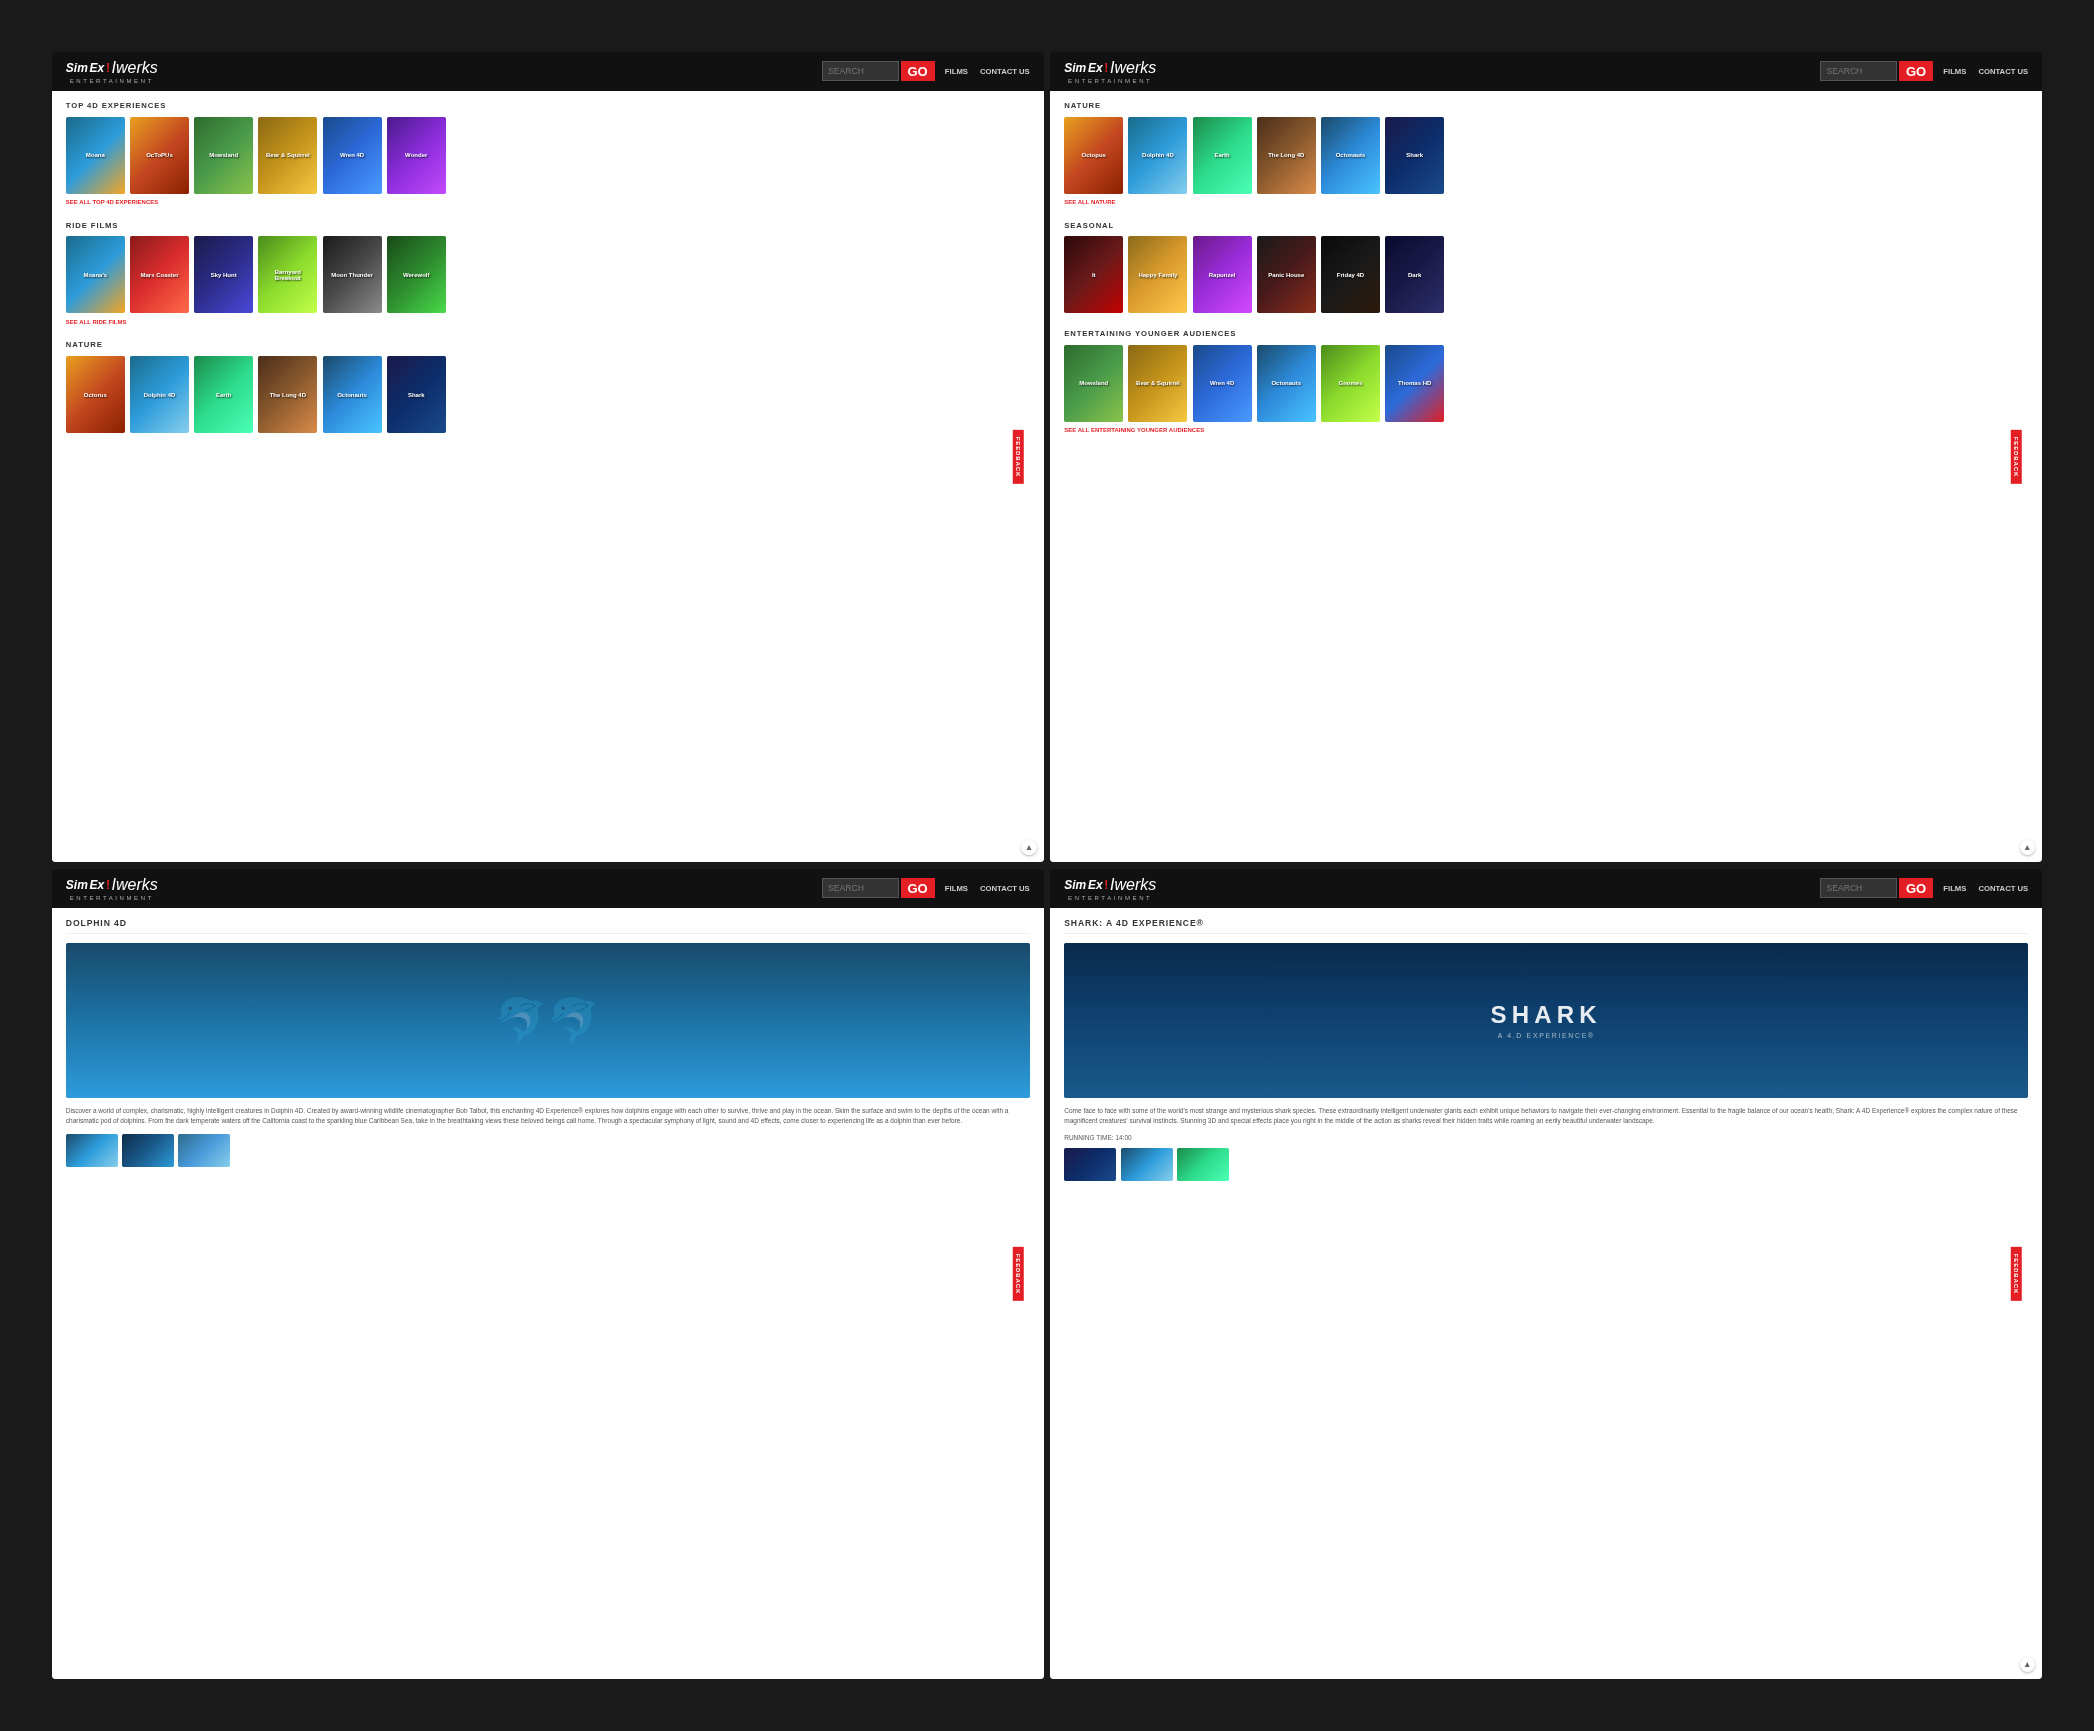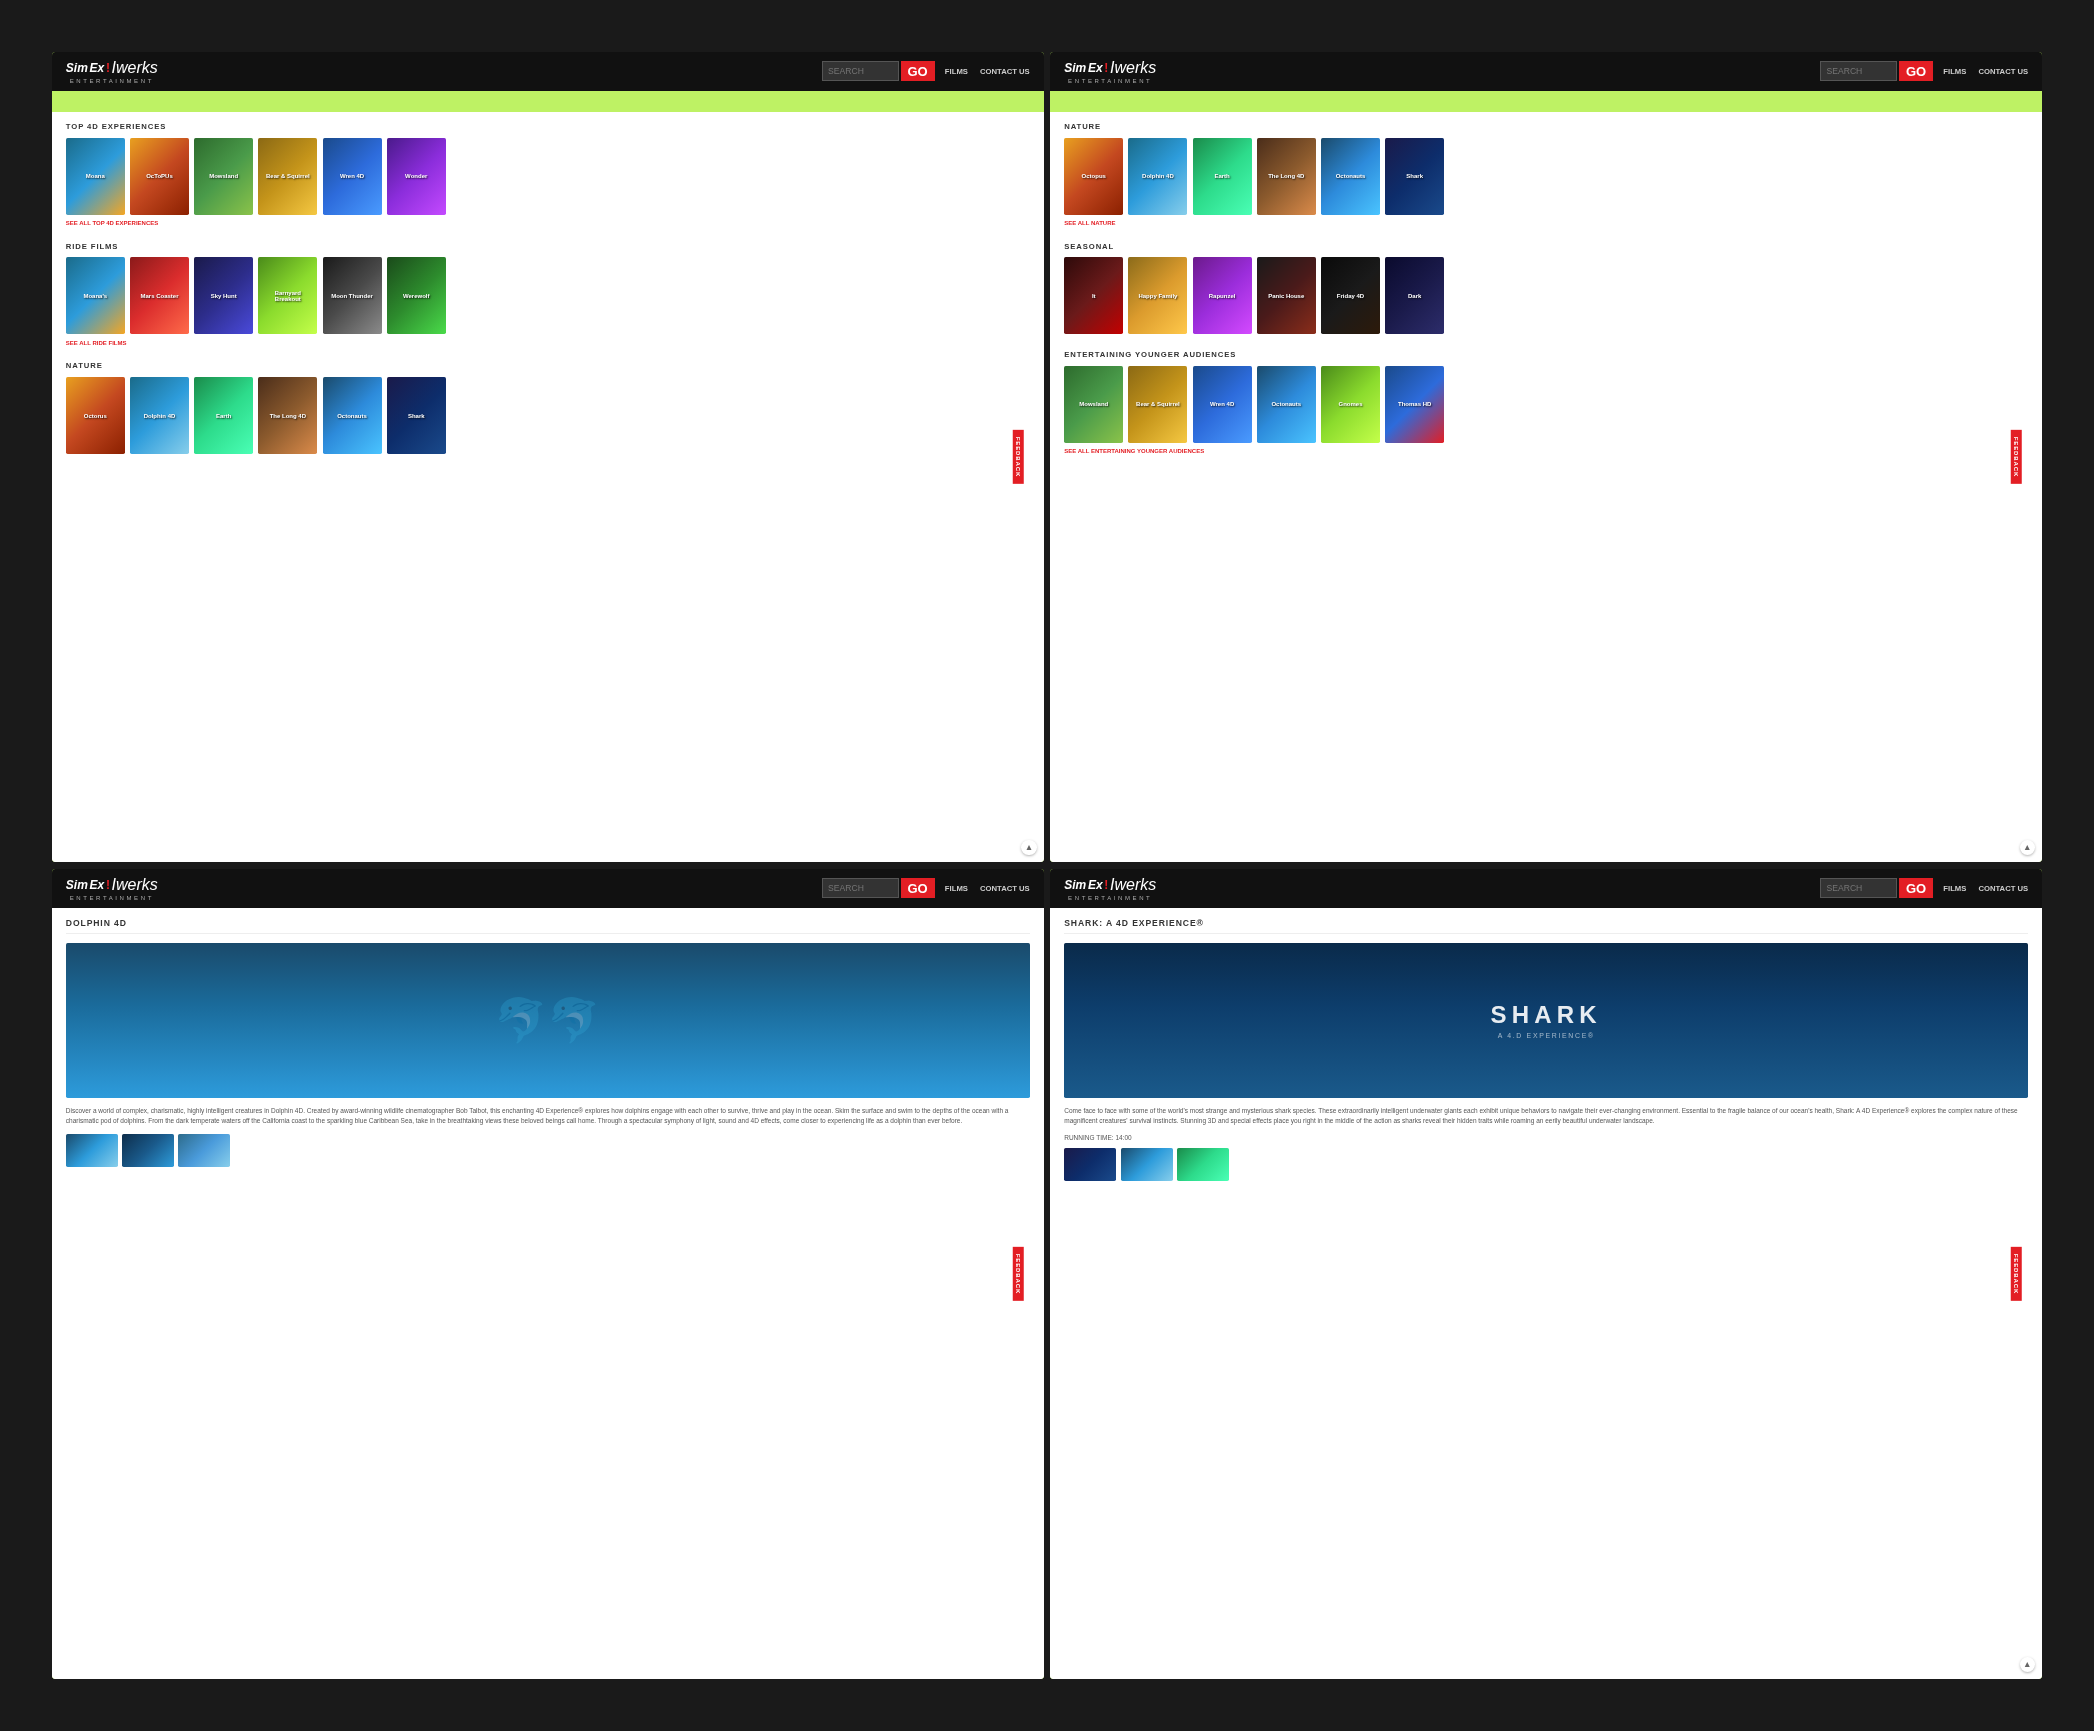--- a/index.html
+++ b/index.html
@@ -9,21 +9,21 @@
       width: 2094px;
       height: 1731px;
       display: grid;
       grid-template-columns: 1fr 1fr;
       grid-template-rows: 1fr 1fr;
       gap: 6.9px;
       padding: 52px;
     }
 
     .screen {
-      background: #bef264;
+      background: #7f1d1d;
       border-radius: 3.4px;
       overflow: hidden;
       display: flex;
       flex-direction: column;
     }
 
     
     .site-header {
       background: #111;
       display: flex;
@@ -88,21 +88,20 @@
       text-decoration: none;
       cursor: pointer;
     }
 
     
     .content-area {
       background: #fff;
       flex: 1;
       overflow: hidden;
       padding: 10.3px 13.8px;
-      margin-top: 21px;
     }
 
     .section {
       margin-bottom: 15.5px;
     }
 
     .section-title {
       font-size: 7.7px;
       font-weight: bold;
       color: #333;

